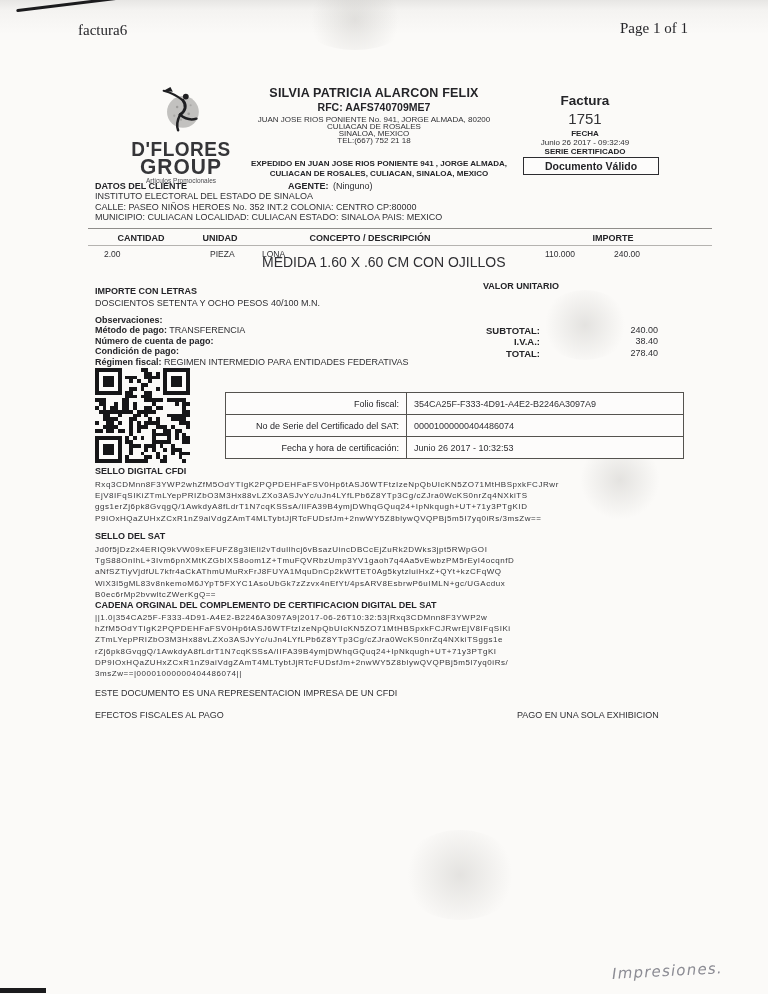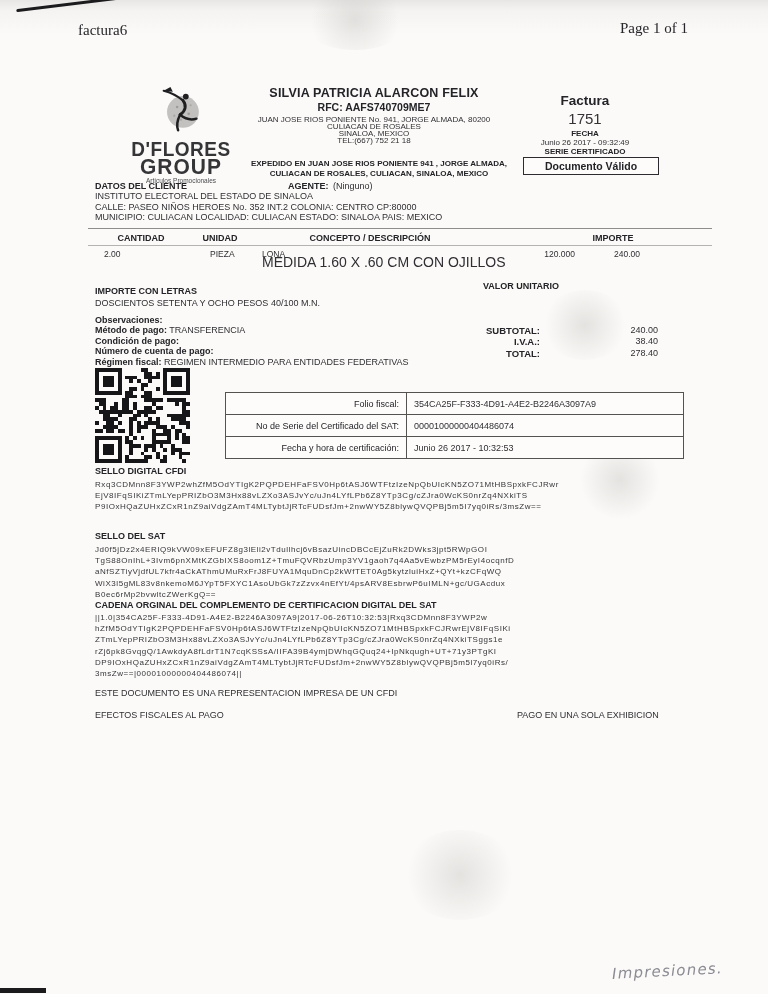--- a/index.html
+++ b/index.html
@@ -105,34 +105,34 @@
   <div class="abs b c" style="left:103px;top:233px;width:76px;font-size:9px;">CANTIDAD</div>
   <div class="abs b c" style="left:182px;top:233px;width:76px;font-size:9px;">UNIDAD</div>
   <div class="abs b c" style="left:278px;top:233px;width:184px;font-size:9px;">CONCEPTO / DESCRIPCIÓN</div>
   <div class="abs b c" style="left:471px;top:233px;width:100px;font-size:9px;margin-top:48px;">VALOR UNITARIO</div>
   <div class="abs b c" style="left:573px;top:233px;width:80px;font-size:9px;">IMPORTE</div>
 
   <div class="abs" style="left:0;top:249px;width:768px;font-size:8.5px;">
     <span class="abs" style="left:104px;">2.00</span>
     <span class="abs" style="left:182px;padding-left:28px;">PIEZA</span>
     <span class="abs" style="left:262px;">LONA</span>
-    <span class="abs r" style="left:495px;width:80px;">120.000</span>
+    <span class="abs r" style="left:495px;width:80px;">110.000</span>
     <span class="abs r" style="left:560px;width:80px;">240.00</span>
   </div>
   <div class="abs" style="left:262px;top:254px;font-size:14px;">MEDIDA 1.60 X .60 CM CON OJILLOS</div>
 
   <div class="abs b" style="left:95px;top:286px;font-size:9px;">IMPORTE CON LETRAS</div>
   <div class="abs" style="left:95px;top:298px;font-size:9px;">DOSCIENTOS SETENTA Y OCHO PESOS 40/100 M.N.</div>
 
   <div class="abs t9" style="left:95px;top:315px;width:320px;">
     <div class="b">Observaciones:</div>
     <div><span class="b">Método de pago:</span>
       <span>TRANSFERENCIA</span></div>
+    <div class="b">Número de cuenta de pago:</div>
     <div class="b">Condición de pago:</div>
-    <div class="b">Número de cuenta de pago:</div>
   </div>
 
   <div class="abs b r" style="left:450px;top:325px;width:90px;font-size:9.5px;">SUBTOTAL:</div>
   <div class="abs r" style="left:575px;top:325px;width:83px;font-size:9px;">240.00</div>
   <div class="abs b r" style="left:450px;top:336px;width:90px;font-size:9.5px;">I.V.A.:</div>
   <div class="abs r" style="left:575px;top:336px;width:83px;font-size:9px;">38.40</div>
   <div class="abs b r" style="left:450px;top:348px;width:90px;font-size:9.5px;">TOTAL:</div>
   <div class="abs r" style="left:575px;top:348px;width:83px;font-size:9px;">278.40</div>
 
   <div class="abs" style="left:95px;top:357px;font-size:9px;">
@@ -375,20 +375,21 @@
       <td class="lbl">Fecha y hora de certificación:</td>
       <td>Junio 26 2017 - 10:32:53</td>
     </tr>
   </tbody>
     </table>
 
   <div class="abs b" style="left:95px;top:466px;font-size:9px;">SELLO DIGITAL CFDI</div>
   <div class="abs b64" style="left:95px;top:479px;">
     <div>Rxq3CDMnn8F3YWP2whZfM5OdYTIgK2PQPDEHFaFSV0Hp6tASJ6WTFtzIzeNpQbUIcKN5ZO71MtHBSpxkFCJRwr</div>
     <div>EjV8IFqSIKiZTmLYepPRIZbO3M3Hx88vLZXo3ASJvYc/uJn4LYfLPb6Z8YTp3Cg/cZJra0WcKS0nrZq4NXkiTS</div>
+    <div>ggs1erZj6pk8GvqgQ/1AwkdyA8fLdrT1N7cqKSSsA/IIFA39B4ymjDWhqGQuq24+IpNkqugh+UT+71y3PTgKID</div>
     <div>P9IOxHQaZUHxZCxR1nZ9aiVdgZAmT4MLTybtJjRTcFUDsfJm+2nwWY5Z8blywQVQPBj5m5I7yq0iRs/3msZw==</div>
   </div>
 
   <div class="abs b" style="left:95px;top:531px;font-size:9px;">SELLO DEL SAT</div>
   <div class="abs b64" style="left:95px;top:544px;">
     <div>Jd0f5jDz2x4ERIQ9kVW09xEFUFZ8g3lEli2vTdullhcj6vBsazUincDBCcEjZuRk2DWks3jpt5RWpGOI</div>
     <div>TgS88OnIhL+3Ivm6pnXMtKZGbIXS8oom1Z+TmuFQVRbzUmp3YV1gaoh7q4Aa5vEwbzPM5rEyI4ocqnfD</div>
     <div>aNfSZTiyVjdfUL7kfr4aCkAThmUMuRxFrJ8FUYA1MquDnCp2kWfTET0Ag5kytzluiHxZ+QYt+kzCFqWQ</div>
     <div>WiX3l5gML83v8nkemoM6JYpT5FXYC1AsoUbGk7zZzvx4nEfYt/4psARV8EsbrwP6uIMLN+gc/UGAcdux</div>
     <div>B0ec6rMp2bvwltcZWerKgQ==</div>

